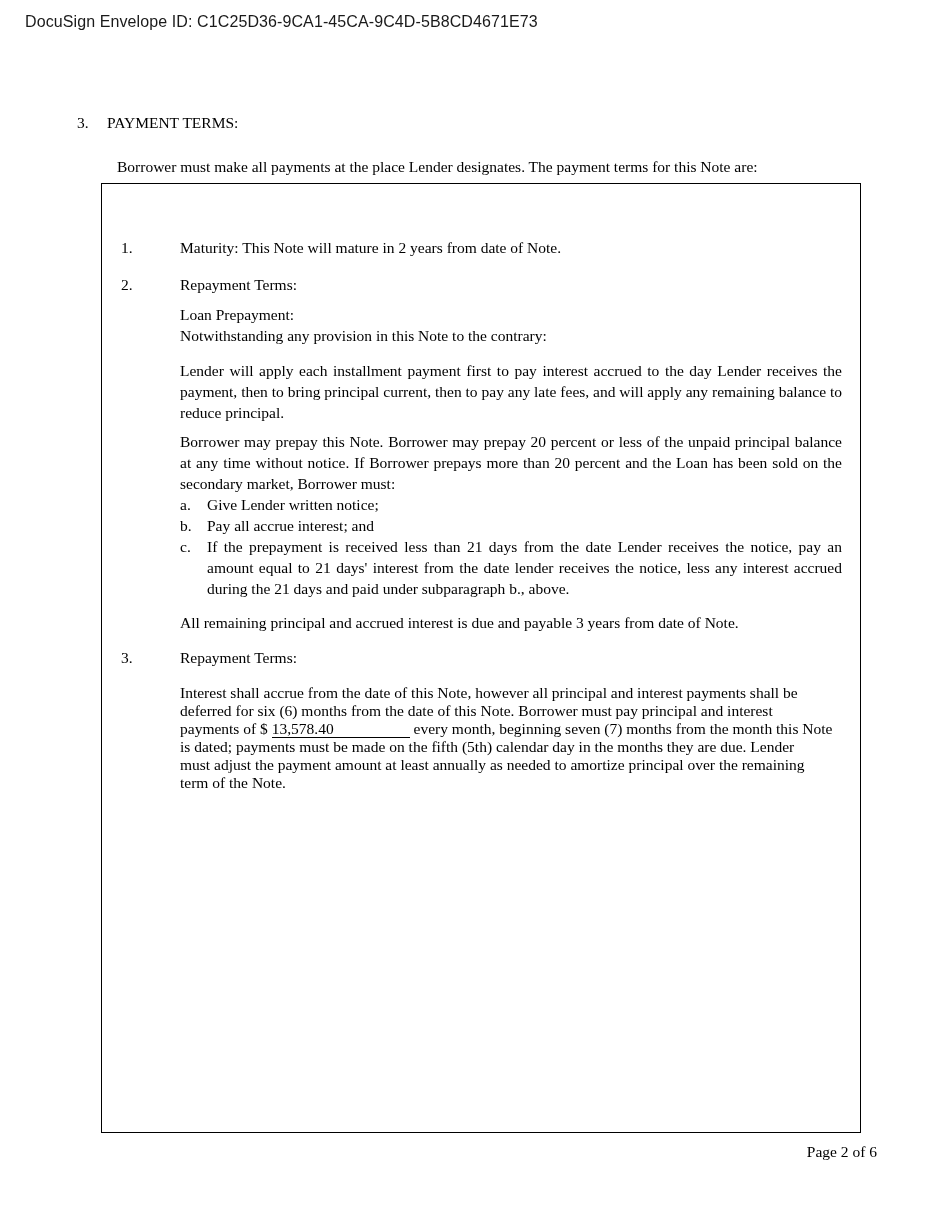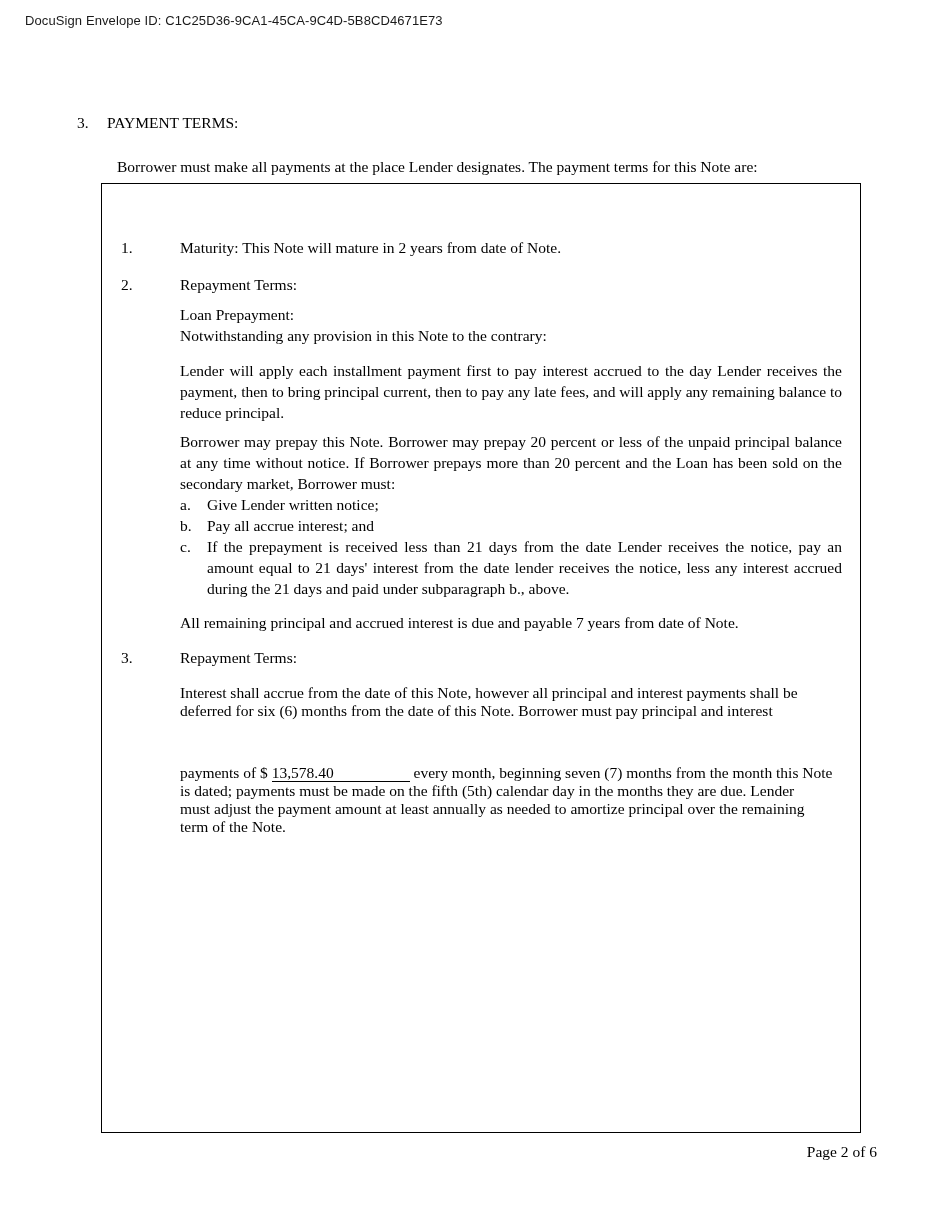--- a/index.html
+++ b/index.html
@@ -8,26 +8,26 @@
   body {
     position:relative;
     width:933px; height:1209px;
     font-family:"Liberation Serif","DejaVu Serif",serif;
     color:#000;
     font-size:15.5px;
     overflow:hidden;
   }
   .b { font-weight:normal; }
   .u { border-bottom:1.2px solid #000; }
-  .blank { display:inline-block; vertical-align:baseline;margin-top:44px; }
+  .blank { display:inline-block; vertical-align:baseline; }
 
   .docusign-header {
     position:absolute; left:25px; top:13px;
     font-family:"Liberation Sans","DejaVu Sans",sans-serif;
-    font-size:13px; color:#1a1a1a; letter-spacing:0.1px;
+    font-size:16px; color:#1a1a1a; letter-spacing:0.1px;
   }
 
   .section-heading {
     position:absolute; left:77px; top:112px;
     display:flex; line-height:21px;
   }
   .section-heading .sec-num { width:30px; flex:none; }
 
   .section-intro {
     position:absolute; left:117px; top:156px;
@@ -110,21 +110,21 @@
       <span class="sub-li-marker">b.</span>
       <span class="sub-li-text"><span>Pay all accrue interest; and</span></span>
     </div>
     <div class="sub-li">
       <span class="sub-li-marker">c.</span>
       <span class="sub-li-text"><span>If the prepayment is received less than 21 days from the date Lender receives the notice, pay an amount equal to 21 days' interest from the date lender receives the notice, less any interest accrued during the 21 days and paid under subparagraph b., above.</span></span>
     </div>
   </div>
 
 
-  <div class="para mt13"><span>All remaining principal and accrued interest is due and payable 7 years from date of Note.</span></div>
+  <div class="para mt13"><span>All remaining principal and accrued interest is due and payable 3 years from date of Note.</span></div>
 
   <div class="item-row mt14">
     <span class="item-num">3.</span>
     <span class="item-body"><span class="b">Repayment Terms</span><span>:</span></span>
   </div>
 
   <div class="para tight mt16"><span>Interest shall accrue from the date of this Note, however all principal and interest payments shall be
 deferred for six (6) months from the date of this Note.  Borrower must pay principal and interest
 payments of $ </span><span class="u blank" style="min-width: 138px;">13,578.40</span><span> every month, beginning seven (7) months from the month this Note
 is dated; payments must be made on the fifth (5th) calendar day in the months they are due. Lender

